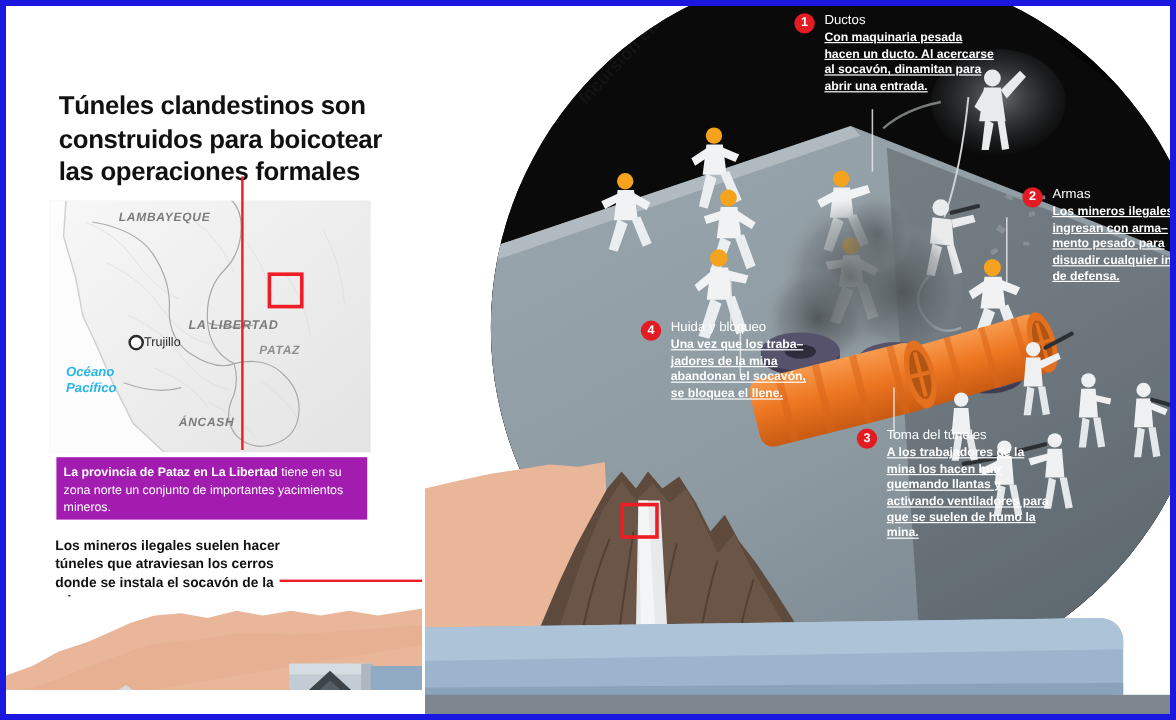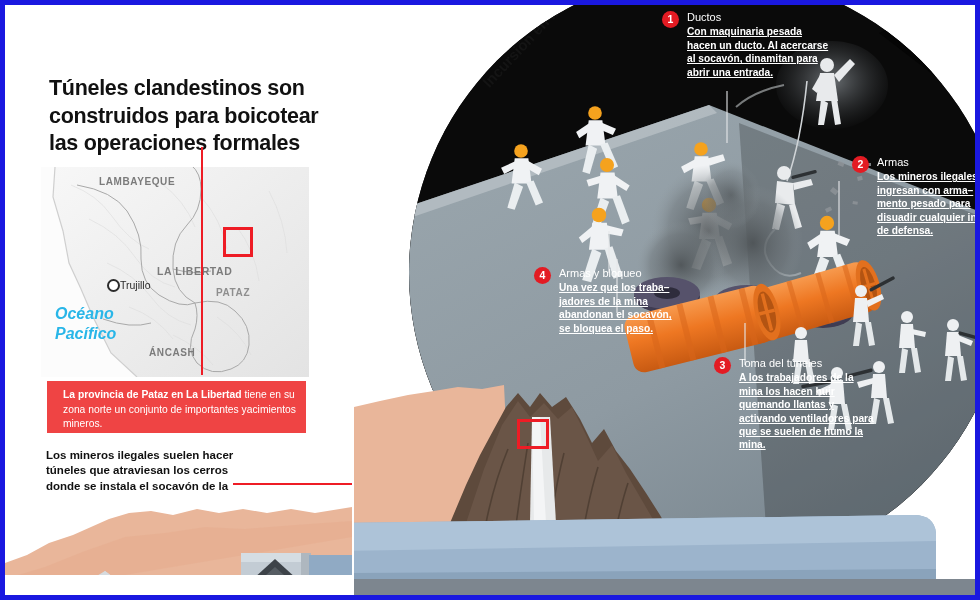--- a/index.html
+++ b/index.html
@@ -50,60 +50,61 @@
     overflow: hidden;
     background: #f2f2f2;
   }
   #map-svg { position: absolute; left: 0; top: 0; }
   .map-label {
     position: absolute;
     font-weight: bold;
     color: #7b7b7b;
     letter-spacing: 0.6px;
     white-space: nowrap;
+    font-style: italic;
   }
   #lbl-lambayeque { left: 58px; top: 9px; font-size: 10px; }
   #lbl-lalibertad { left: 92px; top: 98px; font-size: 10.5px; padding-left: 24px; }
   #lbl-pataz { left: 175px; top: 120px; font-size: 10px; color: #8e8e8e;}
   #lbl-ancash { left: 108px; top: 180px; font-size: 10px; }
   #lbl-trujillo {
     position: absolute; left: 79px; top: 112px;
     font-size: 10.5px; font-weight: normal; color: #2a2a2a;
     white-space: nowrap;
   }
   #trujillo-dot {
     position: absolute; left: 66px; top: 112px;
     width: 9px; height: 9px; border-radius: 50%;
     background: #ffffff; border: 2.5px solid #2b2b2b;
   }
   #lbl-ocean {
     position: absolute; left: 14px; top: 137px;
-    font-size: 16px; font-style: italic; font-weight: bold;
+    font-size: 11px; font-style: italic; font-weight: bold;
     color: #29b6e8; line-height: 1.25; white-space: nowrap;
   }
   #map-redbox {
     position: absolute; left: 182px; top: 60px;
     width: 30px; height: 30px;
     border: 3px solid #ee1c25;
     box-sizing: border-box;
   }
   #map-leader {
     position: absolute; left: 196px; top: 90px;
     width: 2px; height: 228px;
     background: #ee1c25;
   }
 
   
   #red-box {
     position: absolute;
     left: 42px; top: 324px;
     width: 259px; height: 52px;
-    background: #ef4444;
+    background: #a21caf;
     color: #ffffff;
-    padding: 7px 10px 0 16px;
+    padding: 7px 10px 0 6px;
     box-sizing: border-box;
     font-size: 10.3px;
     line-height: 1.42;
   }
   #red-box b { font-weight: bold; }
 
   
   #caption2 {
     position: absolute;
     left: 41px; top: 391px;
@@ -584,22 +585,22 @@
           <div class="num">3</div>
           <div class="body">
             <div class="title">Toma del túneles</div>
             <div class="desc">A los trabajadores de la mina los hacen huir quemando llantas y activando ventiladores para que se suelen de humo la mina.</div>
           </div>
         </div>
 
         <div class="step" id="step4">
           <div class="num">4</div>
           <div class="body">
-            <div class="title">Armas y bloqueo</div>
-            <div class="desc">Una vez que los traba– jadores de la mina abandonan el socavón, se bloquea el paso.</div>
+            <div class="title">Huida y bloqueo</div>
+            <div class="desc">Una vez que los traba– jadores de la mina abandonan el socavón, se bloquea el llene.</div>
           </div>
         </div>
       </div>
 
       <div id="right-terrain">
         <svg width="621" height="222" viewBox="0 0 621 222">
 
           <path d="M0 222 L0 34 L26 28 L54 22 L80 18 L104 14 L128 16 L150 12 L160 222 Z" fill="#e9b69a"></path>
 
           <path d="M96 150 L112 112 L126 82 L140 56 L152 34 L164 20 L176 34 L186 20 L198 34 L212 24 L226 46 L238 70 L250 56 L262 78 L276 96 L292 120 L306 142 L316 160 L96 168 Z" fill="#5e4a3c"></path>

